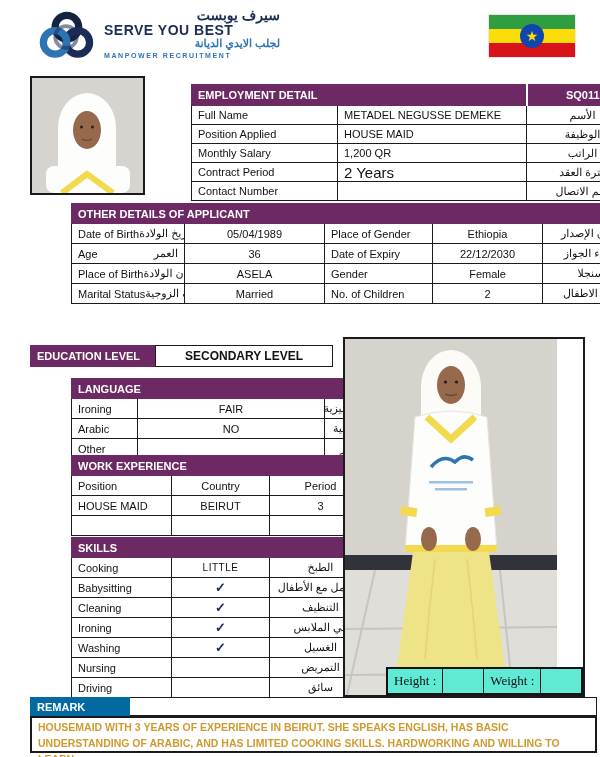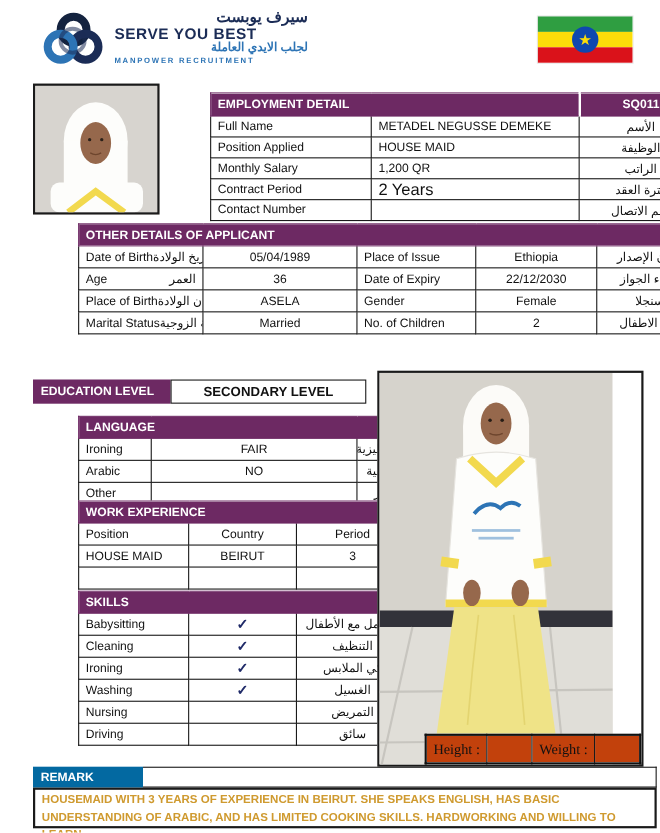--- a/index.html
+++ b/index.html
@@ -56,21 +56,21 @@
   .t-skill{left:30px;top:537px;width:300px;}
   .t-skill td{height:19px;}
   .check{color:#1f2a68;font-weight:bold;font-size:13px;text-align:center;}
   .little{text-align:center;font-size:10px;letter-spacing:.5px;}
 
   
   .photo-box{position:absolute;left:343px;top:337px;width:242px;height:360px;
              border:2px solid #1a1a1a;box-sizing:border-box;background:#fff;}
   .photo2{position:absolute;left:0;top:0;width:212px;height:100%;}
   .hw{left:0;bottom:0;top:auto;position:absolute;border:2px solid #111;}
-  .hw td{font-family:"Liberation Serif",serif;font-size:13px;height:24px;background:#c2410c;}
+  .hw td{font-family:"Liberation Serif",serif;font-size:13px;height:24px;background:#5eead4;}
 
   
   .remark-row{position:absolute;left:30px;top:697px;width:567px;height:19px;display:flex;}
   .remark-tab{width:100px;background:#0369a1;color:#fff;font-weight:bold;font-size:11px;
               display:flex;align-items:center;padding-left:7px;box-sizing:border-box;}
   .remark-rest{flex:1;border:1px solid #1a1a1a;border-left:none;box-sizing:border-box;}
   .remark-box{position:absolute;left:30px;top:716px;width:567px;height:37px;
               border:2px solid #1a1a1a;box-sizing:border-box;padding:2px 6px;
               font-size:10.5px;font-weight:bold;color:#cf9a2f;line-height:1.5;}
 </style>
@@ -82,21 +82,21 @@
   <div class="brand">
     <svg width="60" height="58" viewBox="0 0 64 64">
       <circle cx="33" cy="21" r="13" fill="none" stroke="#14233f" stroke-width="8"></circle>
       <circle cx="45" cy="38" r="13" fill="none" stroke="#1b2c56" stroke-width="8"></circle>
       <circle cx="20" cy="38" r="13" fill="none" stroke="#2d74b5" stroke-width="8"></circle>
       <circle cx="32" cy="32" r="12" fill="none" stroke="#1b2c56" stroke-width="4" opacity="0.55"></circle>
     </svg>
     <div class="brand-text">
       <div class="ar-title">سيرف يوبست</div>
       <div class="en-title">SERVE YOU BEST</div>
-      <div class="ar-sub">لجلب الايدي العاملة</div>
+      <div class="ar-sub">لجلب الايدي الديانة</div>
       <div class="en-tag">MANPOWER RECRUITMENT</div>
     </div>
   </div>
 
   <div class="flag">
     <div class="stripe" style="background:#2f9e41"></div>
     <div class="stripe" style="background:#fcdd09"></div>
     <div class="stripe" style="background:#da121a"></div>
     <div class="emblem" style="background:#0f47af">
       <span style="color:#fcdd09">★</span>
@@ -169,21 +169,21 @@
       <td colspan="5">OTHER DETAILS OF APPLICANT</td>
     </tr>
     <tr>
       <td>
             <div class="duo">
               <span class="l2">Date of Birth</span>
               <span class="r2">تاريخ الولادة</span>
             </div>
           </td>
       <td class="ctr">05/04/1989</td>
-      <td>Place of Issue</td>
+      <td>Place of Gender</td>
       <td class="ctr">Ethiopia</td>
       <td class="ar">مكان الإصدار</td>
     </tr>
     <tr>
       <td>
             <div class="duo">
               <span class="l2">Age</span>
               <span class="r2">العمر</span>
             </div>
           </td>
@@ -282,20 +282,25 @@
 
   <table class="t-skill">
     <colgroup>
         <col style="width:100px">
         <col style="width:98px">
         <col style="width:102px">
       </colgroup>
     <tbody>
         <tr class="phead">
       <td colspan="3">SKILLS</td>
+    </tr>
+    <tr>
+      <td>Cooking</td>
+      <td class="little">LITTLE</td>
+      <td class="ar">الطبخ</td>
     </tr>
     <tr>
       <td>Babysitting</td>
       <td class="check">✓</td>
       <td class="ar">التعامل مع الأطفال</td>
     </tr>
     <tr>
       <td>Cleaning</td>
       <td class="check">✓</td>
       <td class="ar">التنظيف</td>

